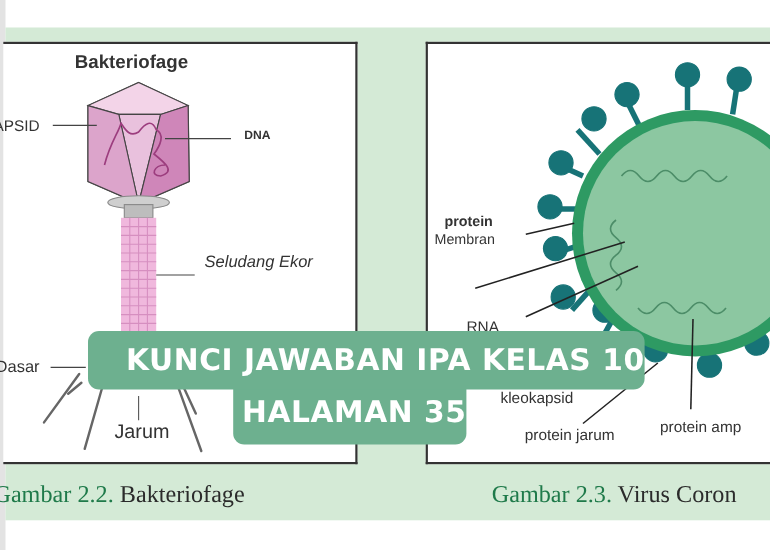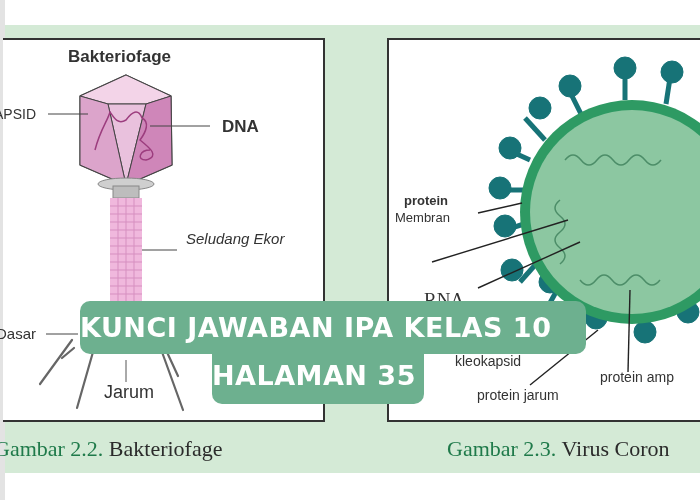--- a/index.html
+++ b/index.html
@@ -5,21 +5,21 @@
   html, body { margin:0; padding:0; }
   body { width:700px; height:500px; position:relative; overflow:hidden; background:#ffffff; font-family:"Liberation Sans", sans-serif; }
   .left-strip { position:absolute; left:0; top:0; width:5px; height:500px; background:#e3e3e3; }
   .band { position:absolute; left:5px; top:25px; width:695px; height:448px; background:#d4ead6; }
   .panel { position:absolute; background:#ffffff; border:2px solid #333; box-sizing:border-box; }
   .panel-left { left:3px; top:38px; width:322px; height:384px; border-left:none; }
   .panel-right { left:387px; top:38px; width:320px; height:384px; border-right:none; }
   .lbl { position:absolute; font-family:"Liberation Sans", sans-serif; color:#333; white-space:nowrap; }
   .caption { position:absolute; top:436px; font-family:"Liberation Serif", serif; font-size:22px; color:#2b2b2b; white-space:nowrap; }
   .caption .num { color:#1f7a4a; }
-  .banner { position:absolute; background:#6db08f; color:#ffffff; font-family:"DejaVu Sans", sans-serif; font-weight:bold; border-radius:10px; white-space:nowrap; text-align:left; letter-spacing:0.5px; }
+  .banner { position:absolute; background:#6db08f; color:#ffffff; font-family:"DejaVu Sans", sans-serif; font-weight:bold; border-radius:10px; white-space:nowrap; text-align:right; letter-spacing:0.5px; }
   .banner1 { left:80px; top:301px; width:506px; height:53px; line-height:53px; font-size:27px; }
   .banner2 { left:212px; top:350px; width:212px; height:54px; line-height:52px; font-size:27px; border-radius:0 0 10px 10px; }
   svg { position:absolute; left:0; top:0; }
 </style>
 </head>
 <body>
 
 <div class="left-strip"></div>
 <div class="band"></div>
 
@@ -112,31 +112,31 @@
       <line x1="432" y1="262" x2="568" y2="220"></line>
       <line x1="478" y1="288" x2="580" y2="242"></line>
       <line x1="530" y1="385" x2="598" y2="330"></line>
       <line x1="628" y1="372" x2="630" y2="290"></line>
     </g>
   </g>
 </svg>
 
 <div class="lbl" style="left:68px;top:47px;font-size:17px;font-weight:bold;">Bakteriofage</div>
 <div class="lbl" style="left:2px;top:106px;font-size:14px;left:-6px;">APSID</div>
-<div class="lbl" style="left:222px;top:117px;font-size:17px;font-weight:bold;">DNA</div>
+<div class="lbl" style="left:222px;top:117px;font-size:11px;font-weight:bold;">DNA</div>
 <div class="lbl" style="left:186px;top:230px;font-size:15px;font-style:italic;">Seludang Ekor</div>
 <div class="lbl" style="left:-4px;top:325px;font-size:15px;">Dasar</div>
 <div class="lbl" style="left:104px;top:382px;font-size:18px;">Jarum</div>
 
 <div class="lbl" style="left:404px;top:193px;font-size:13px;font-weight:bold;">protein</div>
 <div class="lbl" style="left:395px;top:210px;font-size:13px;text-align:right;">Membran</div>
-<div class="lbl" style="left:424px;top:289px;font-size:19px;font-family:Liberation Serif, serif;">RNA</div>
+<div class="lbl" style="left:424px;top:289px;font-size:14px;">RNA</div>
 <div class="lbl" style="left:455px;top:353px;font-size:14px;">kleokapsid</div>
 <div class="lbl" style="left:477px;top:387px;font-size:14px;text-align:right;">protein jarum</div>
-<div class="lbl" style="left:600px;top:369px;font-size:14px;">protein amp</div>
+<div class="lbl" style="left:600px;top:380px;font-size:14px;">protein amp</div>
 
 <div class="caption" style="left:-6px;">
   <span class="num">Gambar 2.2.</span>
   <span>Bakteriofage</span>
 </div>
 <div class="caption" style="left:447px;">
   <span class="num">Gambar 2.3.</span>
   <span>Virus Coron</span>
 </div>
 

